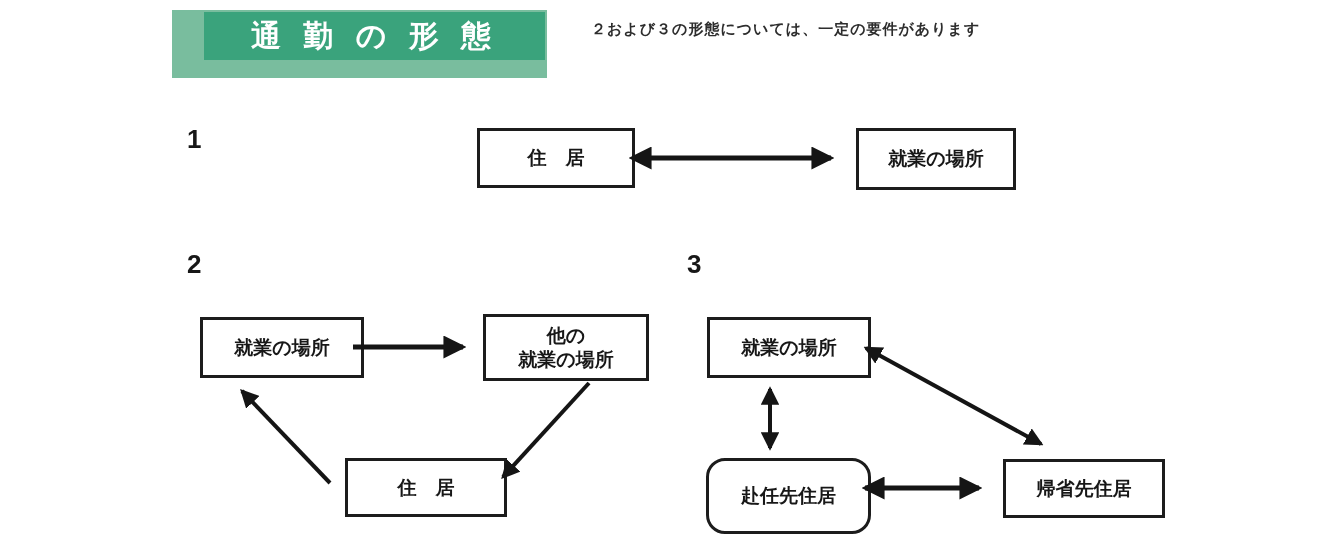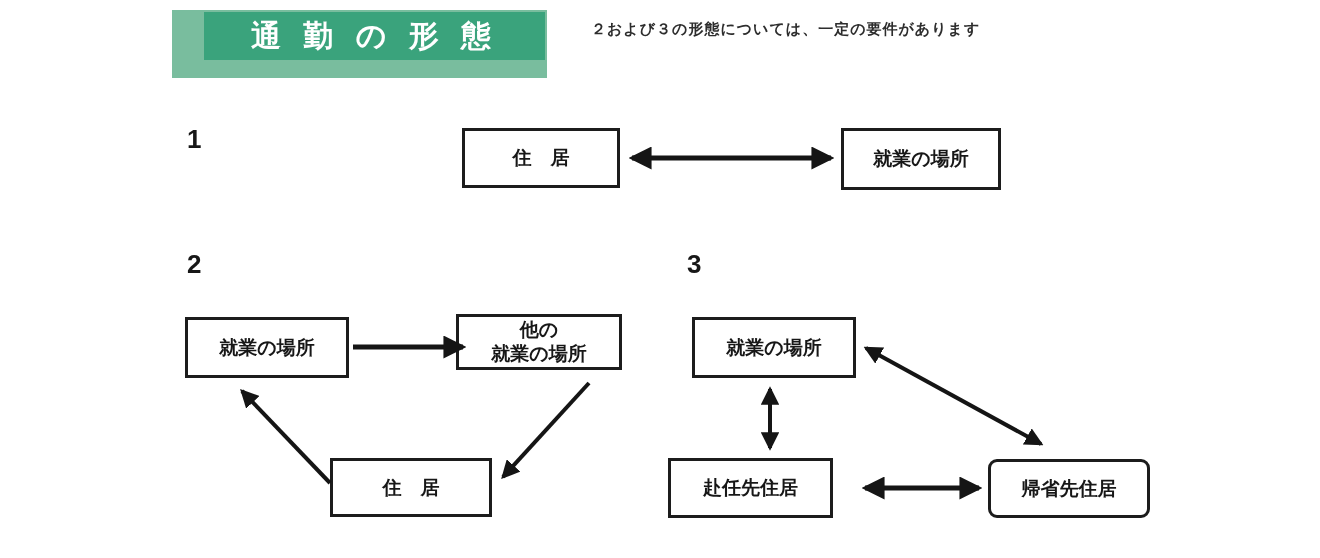--- a/index.html
+++ b/index.html
@@ -69,20 +69,21 @@
     display: flex;
     flex-direction: column;
     align-items: center;
     justify-content: center;
     font-size: 19px;
     font-weight: bold;
     color: #171717;
     line-height: 24px;
     white-space: nowrap;
     text-align: center;
+    margin-left: 15px;
   }
 
   
   .arrows {
     position: absolute;
     left: 0; top: 0;
     width: 1320px; height: 558px;
     pointer-events: none;
   }
   .arrows line { stroke: #151515; }
@@ -111,29 +112,29 @@
   </div>
 
   <div class="sec-heading" style="left:687px; top:249px;">
     <span class="sec-num">3</span>
   </div>
 
   <div class="dbox" style="left:462px; top:128px; width:158px; height:60px;">住　居</div>
   <div class="dbox" style="left:841px; top:128px; width:160px; height:62px;">就業の場所</div>
 
   <div class="dbox" style="left:185px; top:317px; width:164px; height:61px;">就業の場所</div>
-  <div class="dbox" style="left:456px; top:314px; width:166px; height:56px;">
+  <div class="dbox" style="left:468px; top:314px; width:166px; height:67px;">
     <div>他の</div>
     <div>就業の場所</div>
   </div>
   <div class="dbox" style="left:330px; top:458px; width:162px; height:59px;">住　居</div>
 
   <div class="dbox" style="left:692px; top:317px; width:164px; height:61px;">就業の場所</div>
-  <div class="dbox" style="left:668px; top:458px; width:165px; height:60px;">赴任先住居</div>
-  <div class="dbox" style="left:988px; top:459px; width:162px; height:59px;border-radius:9px;">帰省先住居</div>
+  <div class="dbox" style="left:691px; top:458px; width:165px; height:76px;border-radius:19px;">赴任先住居</div>
+  <div class="dbox" style="left:988px; top:459px; width:162px; height:59px;">帰省先住居</div>
 
   <svg class="arrows" width="1320" height="558" viewBox="0 0 1320 558" xmlns="http://www.w3.org/2000/svg">
     <defs>
       <marker id="ah" viewBox="0 0 10 10" refX="8.5" refY="5" markerWidth="4.6" markerHeight="4.6" orient="auto-start-reverse">
         <path d="M0,0 L10,5 L0,10 z" fill="#151515"></path>
       </marker>
     </defs>
 
     <line x1="632" y1="158" x2="831" y2="158" stroke-width="5" marker-start="url(#ah)" marker-end="url(#ah)"></line>
 

